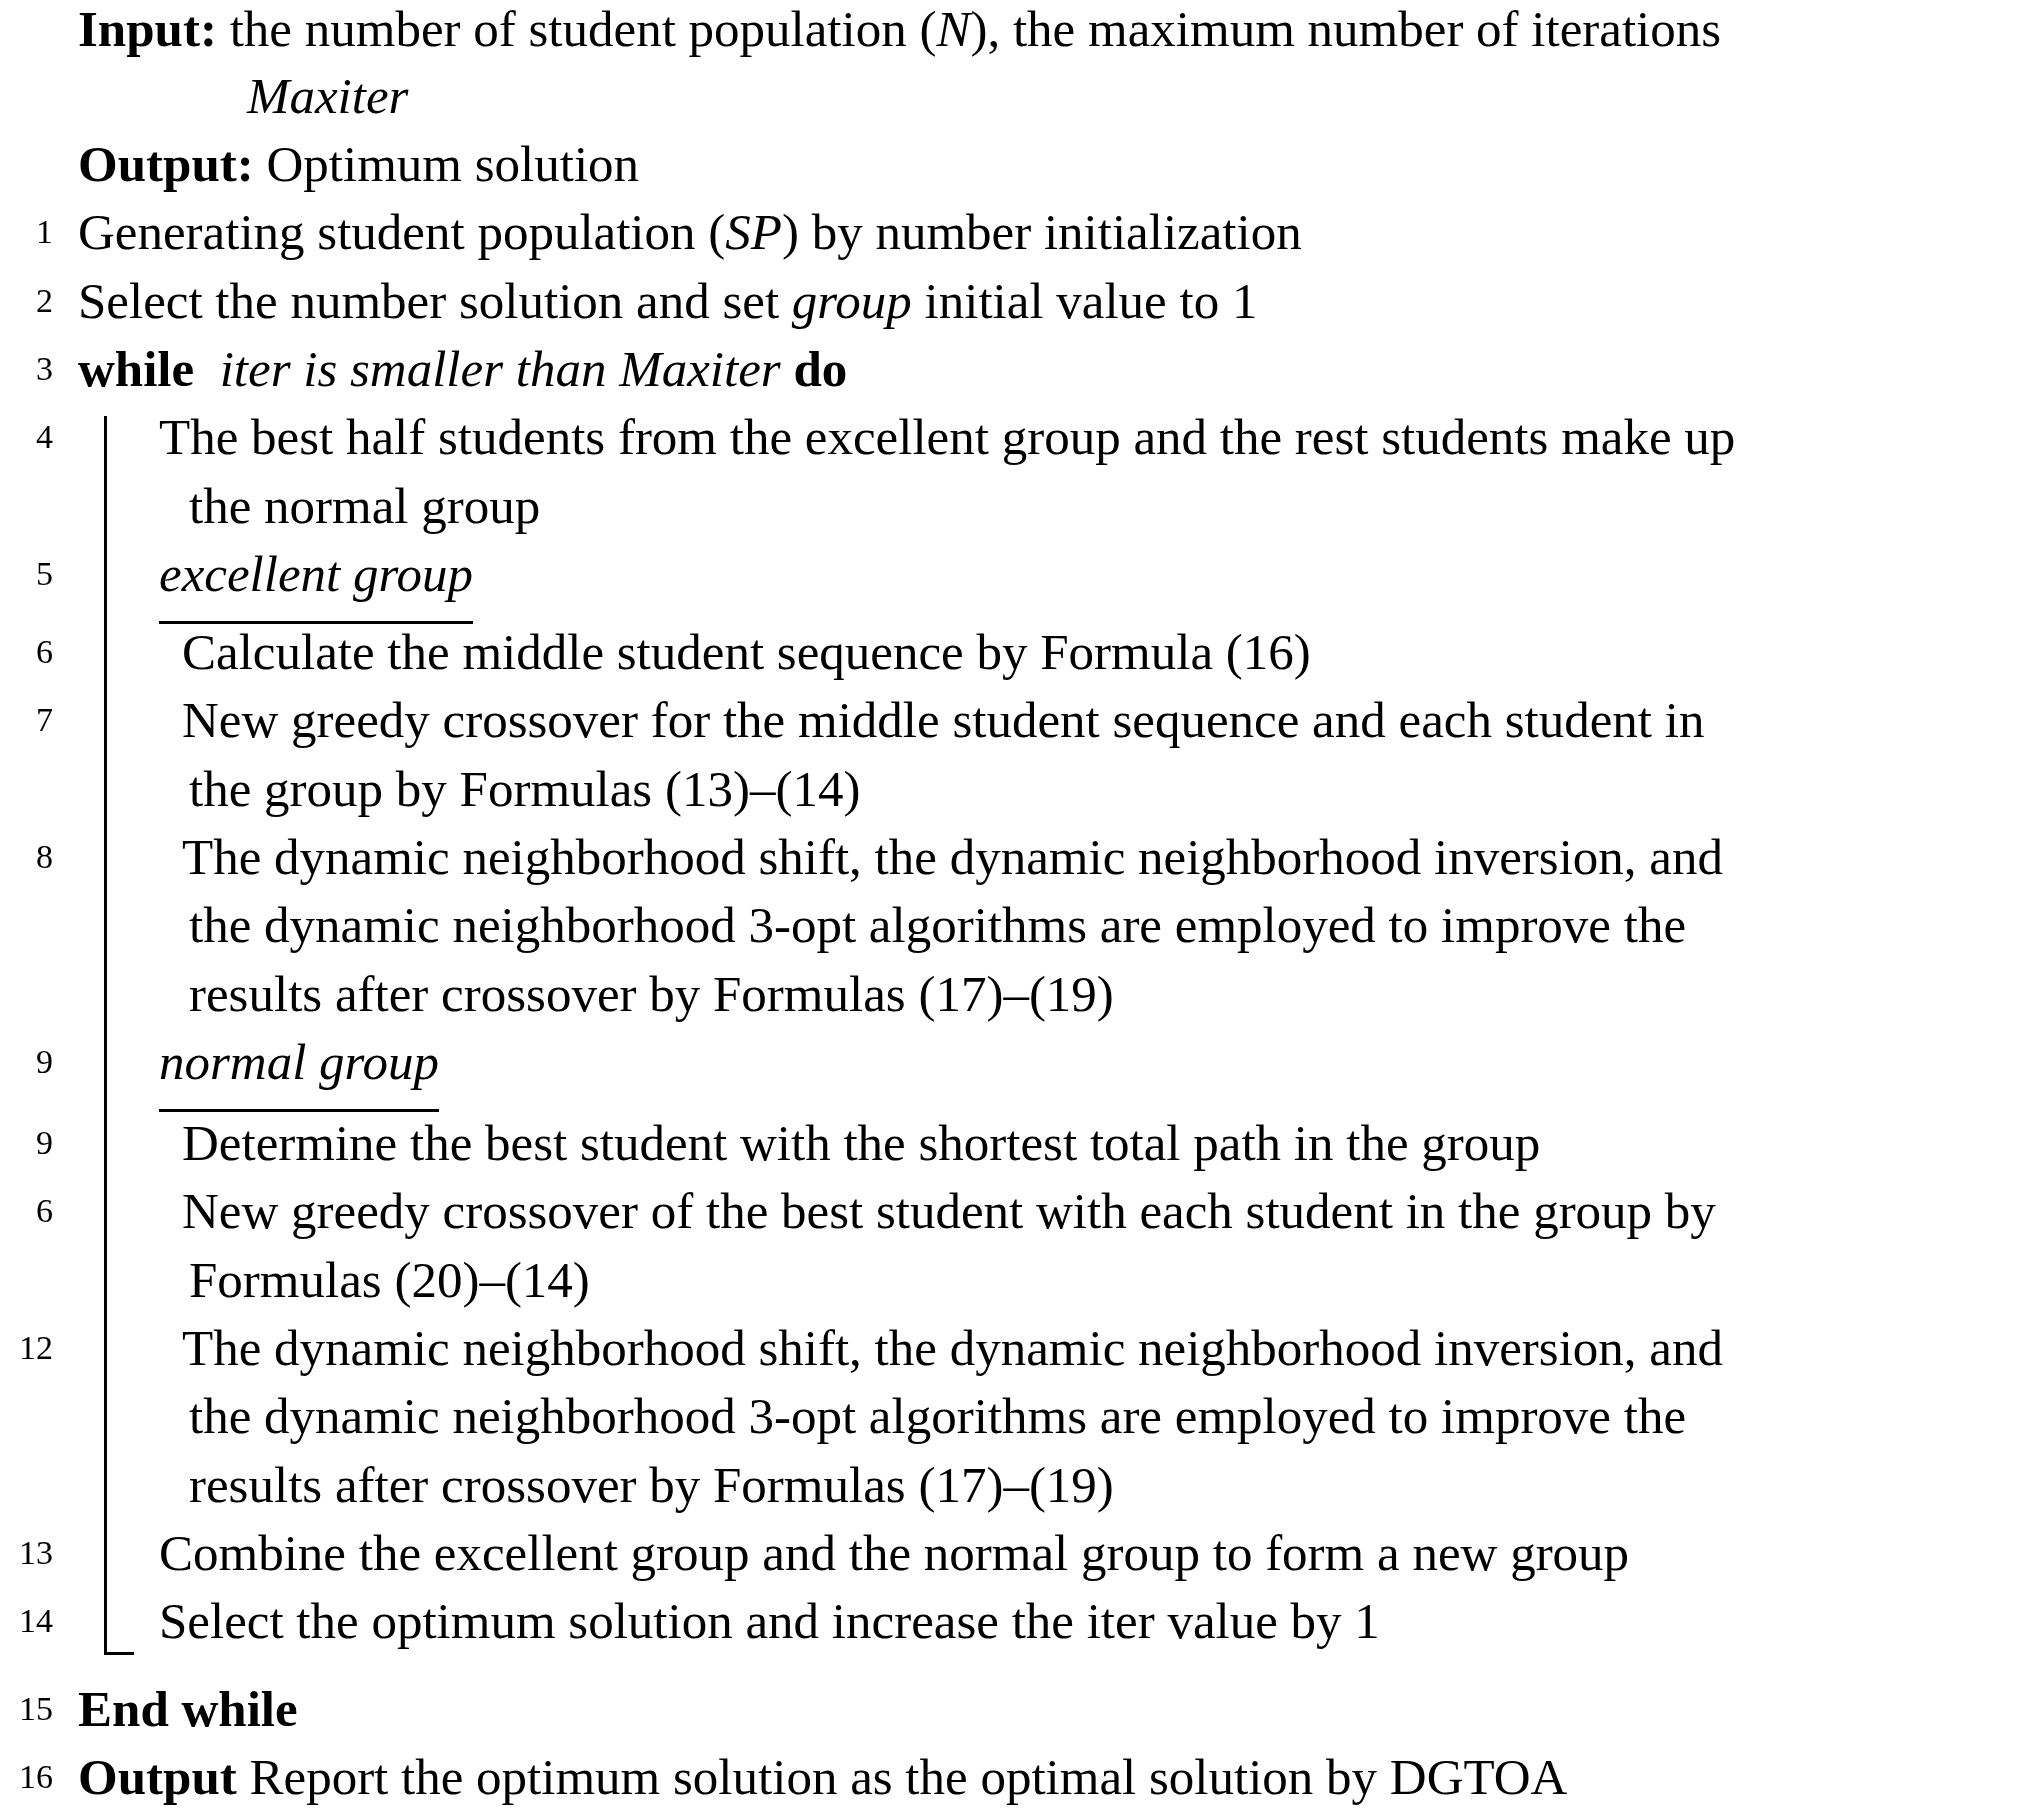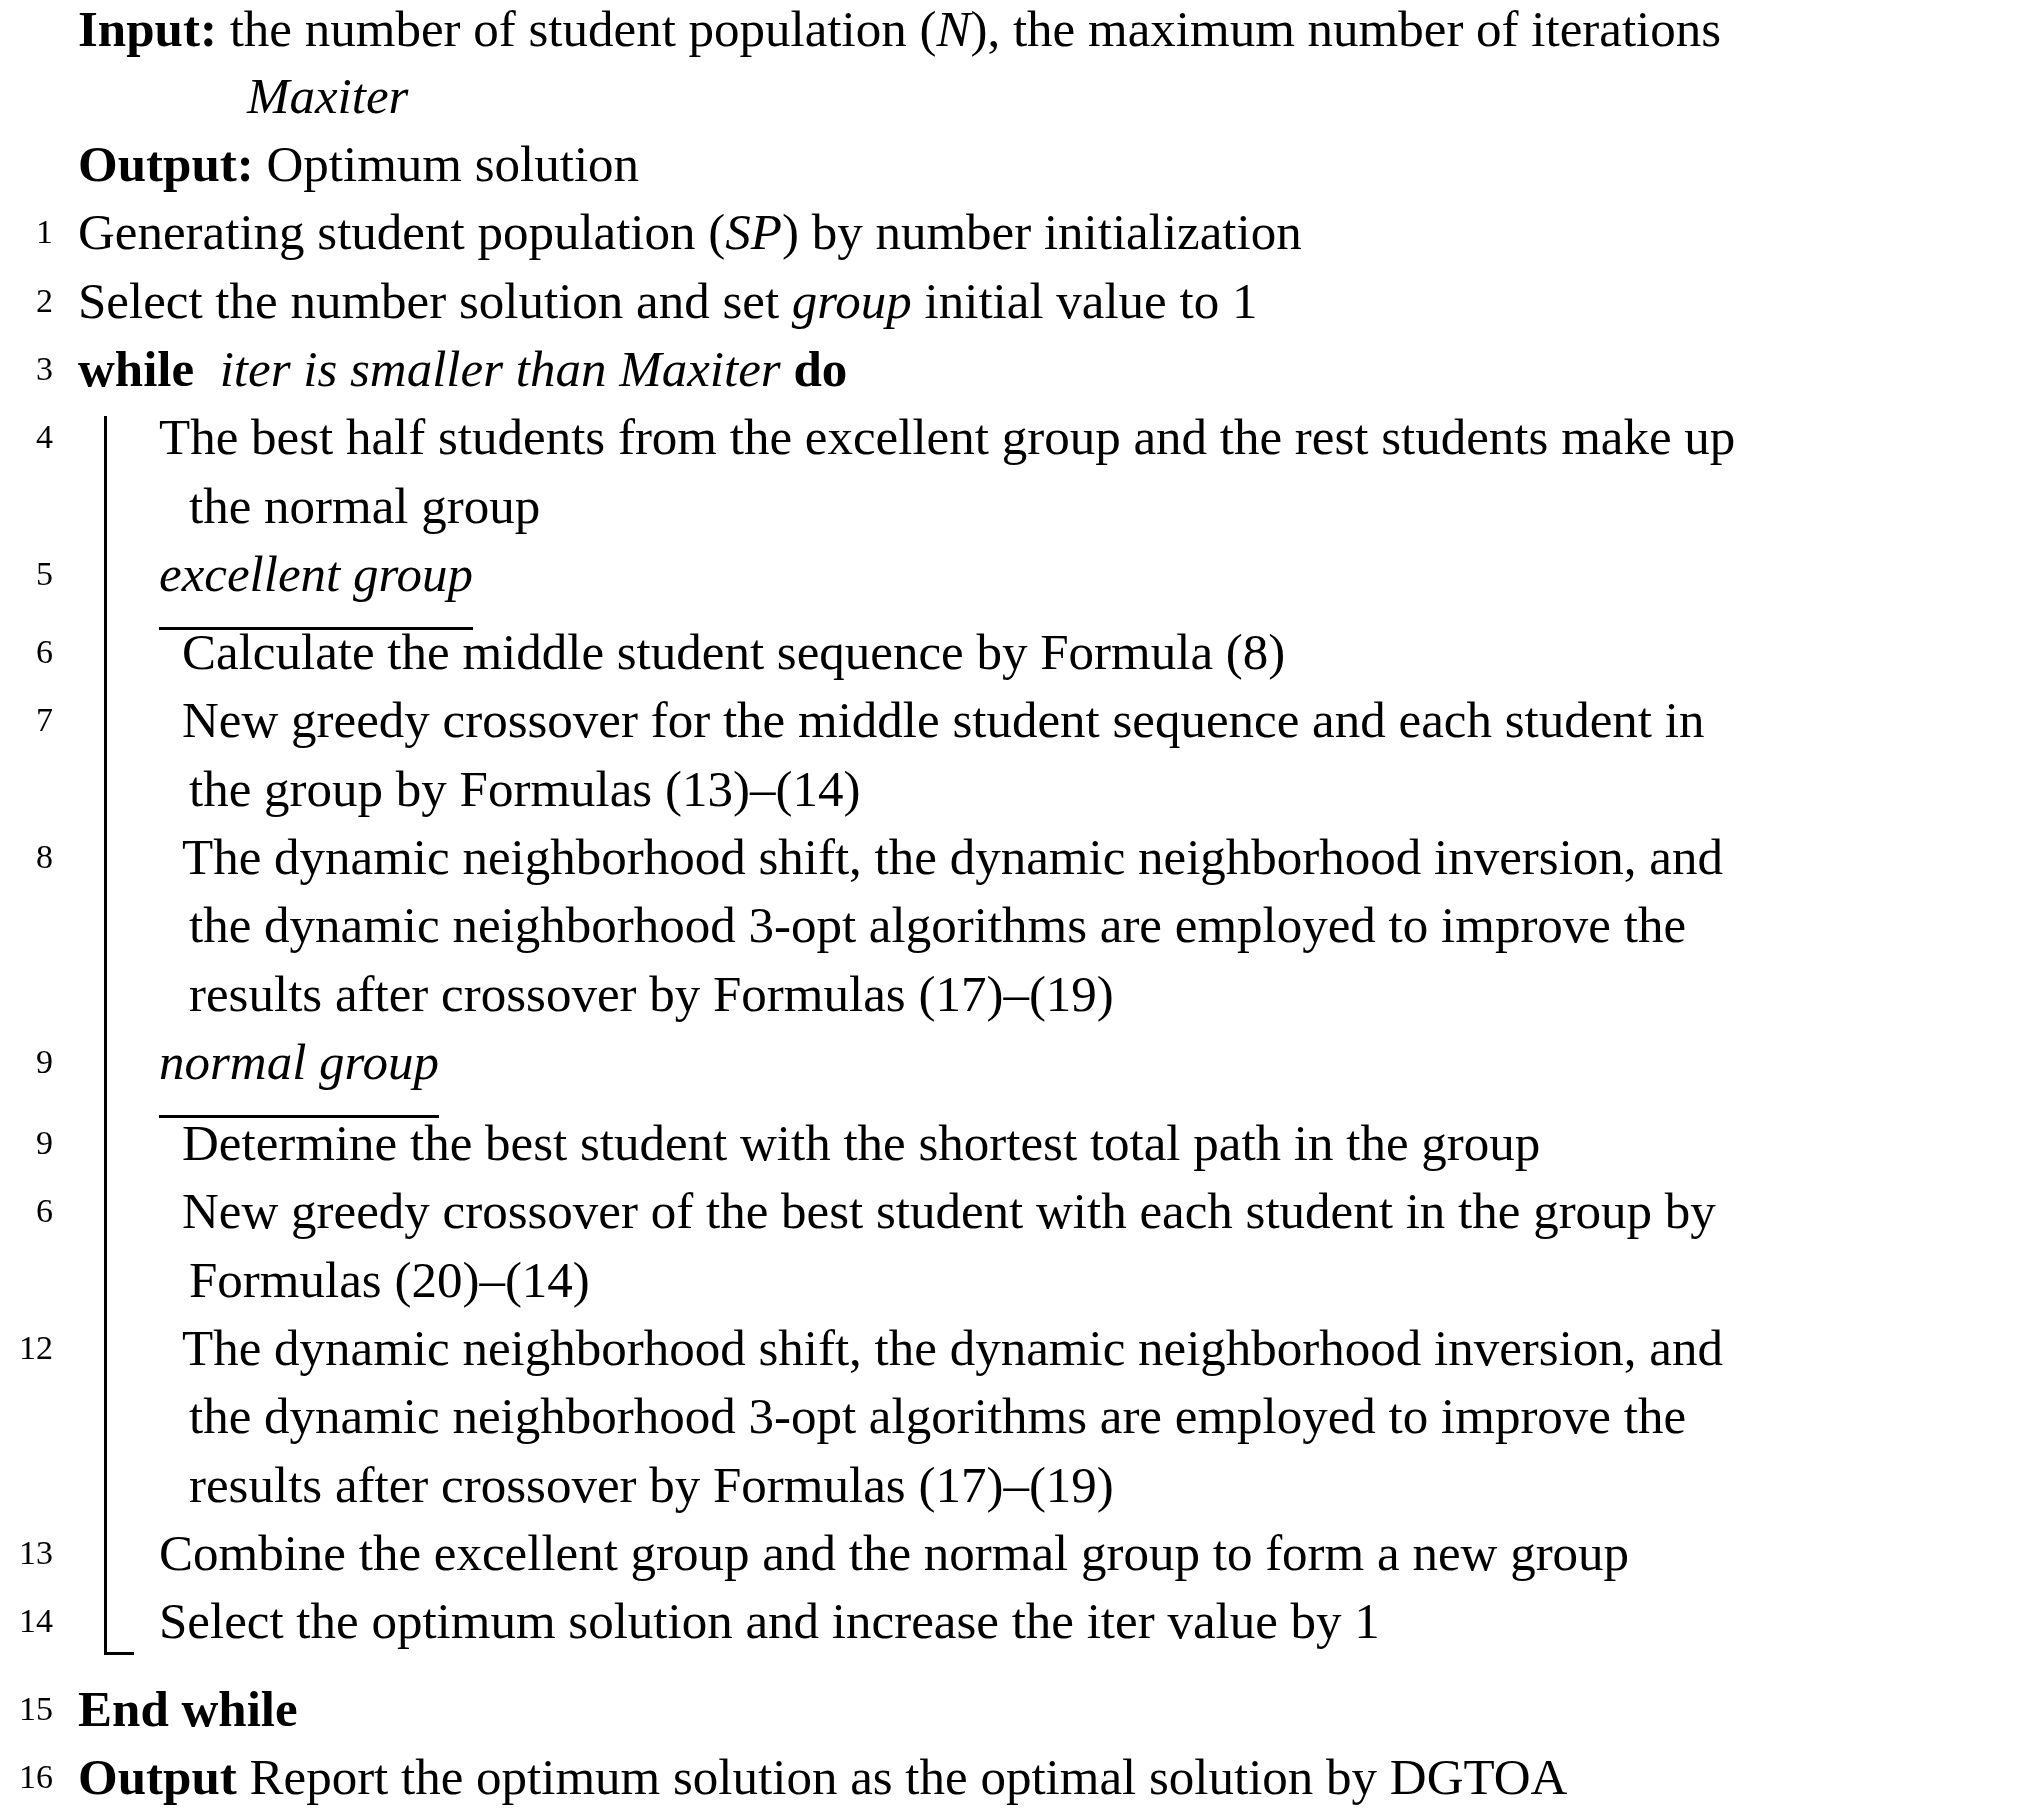--- a/index.html
+++ b/index.html
@@ -13,21 +13,21 @@
     position: absolute; left: 0; width: 2025px;
     font-size: 51px; line-height: 68px; white-space: nowrap;
   }
   .num {
     position: absolute; left: 0; width: 53px; text-align: right;
     font-size: 34px;
   }
   .txt { position: absolute; }
   .b { font-weight: bold; }
   .i { font-style: italic; }
-  .ul { border-bottom: 3.3px solid #000; padding-bottom: 19px; }
+  .ul { border-bottom: 3.3px solid #000; padding-bottom: 13px; }
   .vbar { position: absolute; left: 104px; top: 416px; width: 3.3px; height: 1239px; background: #000; }
   .vfoot { position: absolute; left: 104px; top: 1652px; width: 30px; height: 3.3px; background: #000; }
 </style>
 </head>
 <body>
 
 <div class="algo">
 
   <div class="line" style="top:-5.2px">
     <span class="txt" style="left:78px">
@@ -68,21 +68,21 @@
   <div class="line" style="top:472px">
     <span class="txt" style="left:189px">the normal group</span>
   </div>
 
   <div class="line" style="top:540px">
     <span class="num">5</span>
     <span class="txt i ul" style="left:159px">excellent group</span>
   </div>
   <div class="line" style="top:618px">
     <span class="num">6</span>
-    <span class="txt" style="left:182px">Calculate the middle student sequence by Formula (8)</span>
+    <span class="txt" style="left:182px">Calculate the middle student sequence by Formula (16)</span>
   </div>
   <div class="line" style="top:686px">
     <span class="num">7</span>
     <span class="txt" style="left:182px">New greedy crossover for the middle student sequence and each student in</span>
   </div>
   <div class="line" style="top:755px">
     <span class="txt" style="left:189px">the group by Formulas (13)–(14)</span>
   </div>
   <div class="line" style="top:823px">
     <span class="num">8</span>

